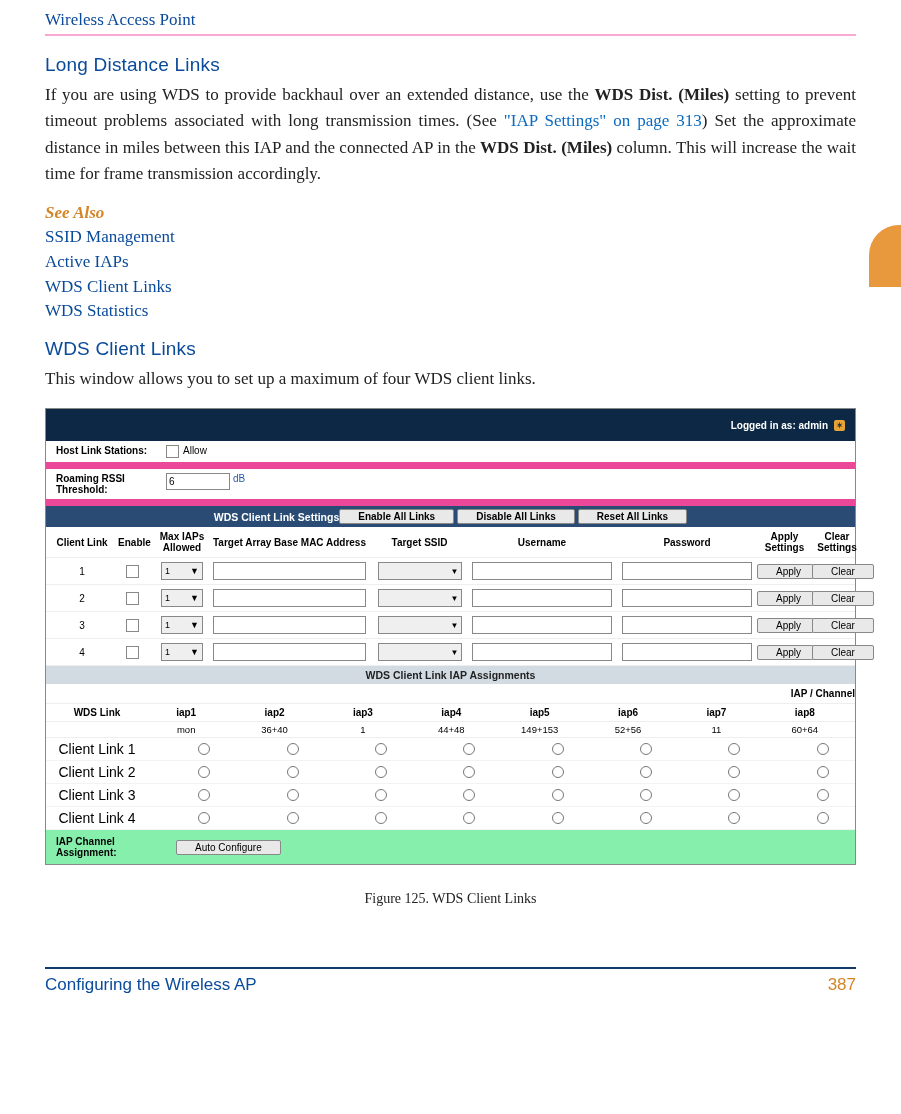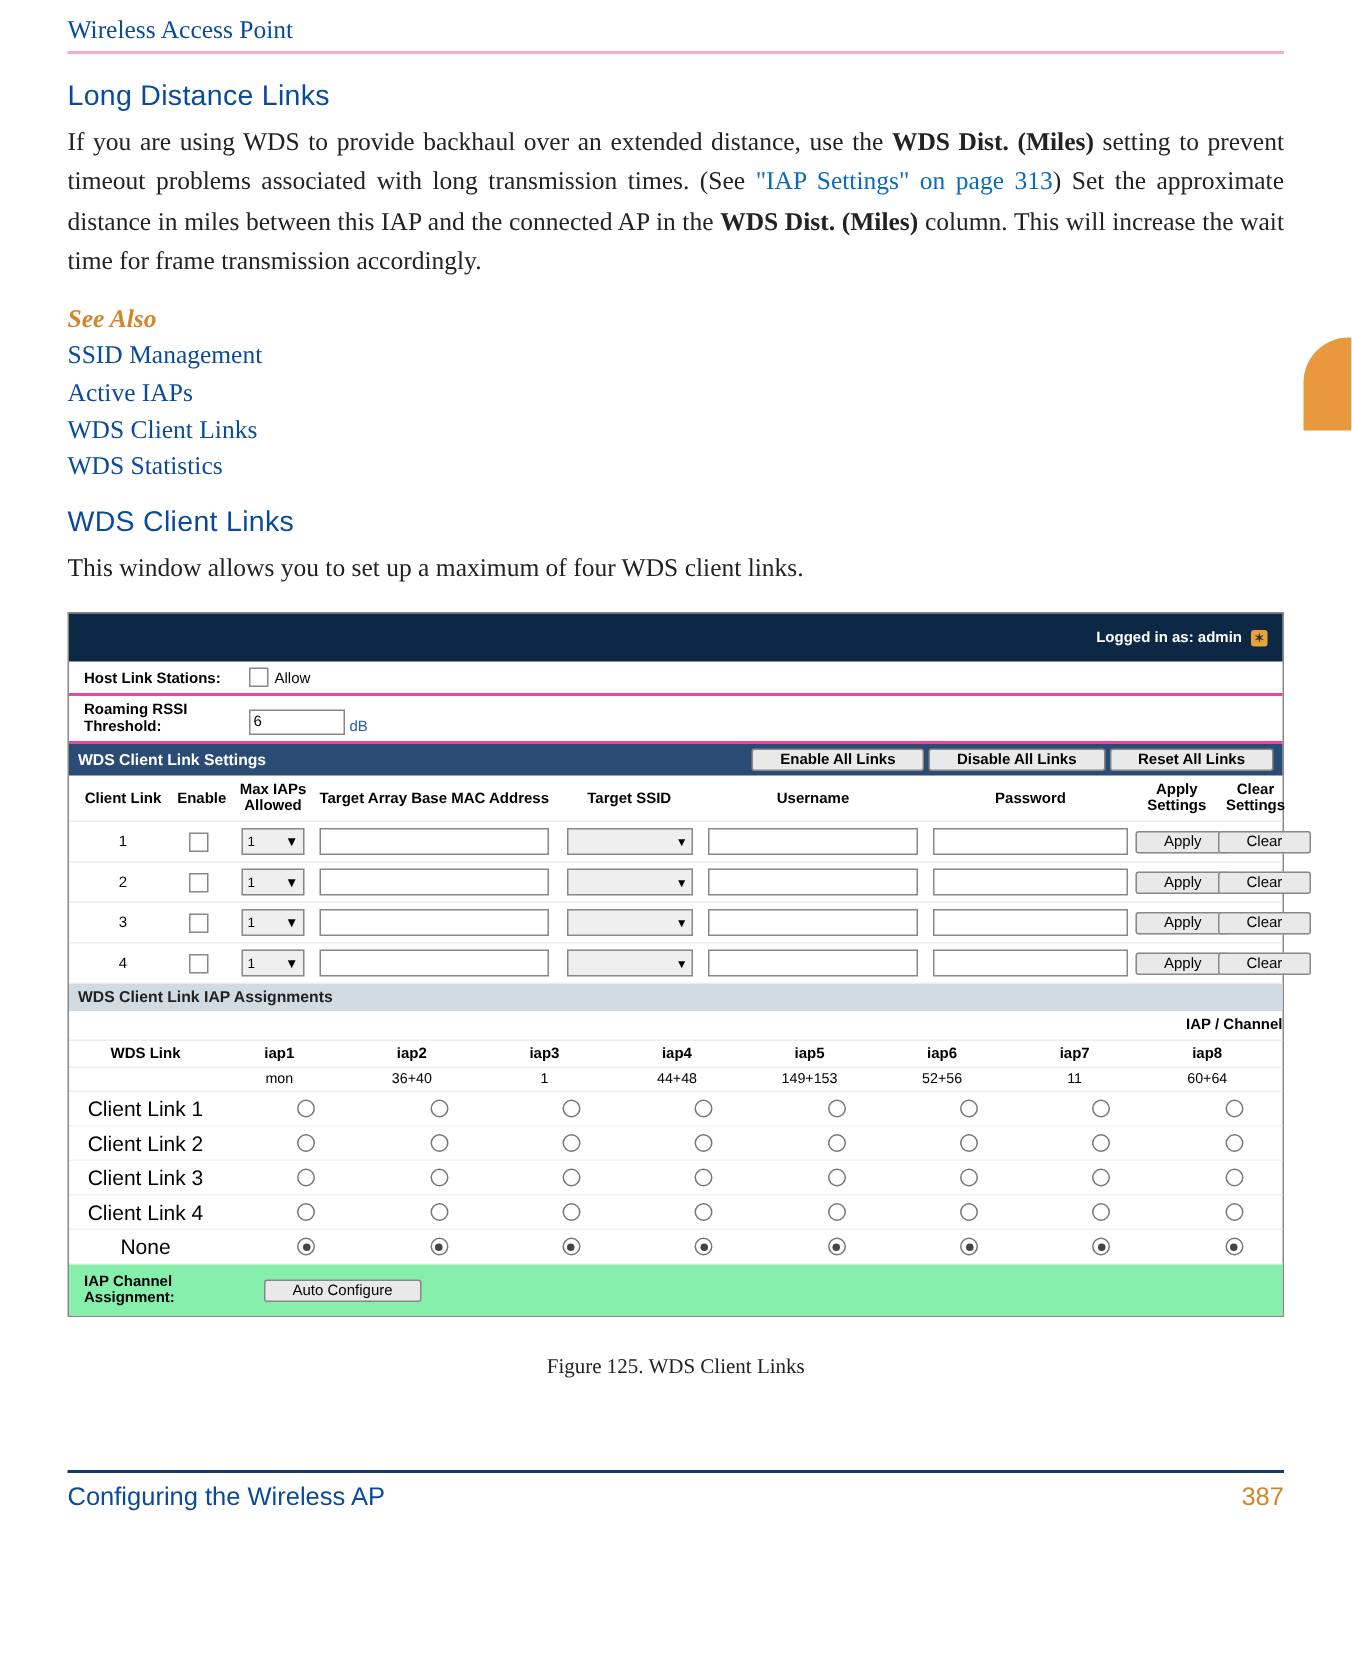--- a/index.html
+++ b/index.html
@@ -80,27 +80,27 @@
     align-items: center;
     padding-right: 10px;
     color: #fff;
     font-size: 10px;
     font-weight: bold;
   }
   .topbar .gear {
     width: 11px; height: 11px; background: #e6a437; margin-left: 6px; border-radius: 2px;
     font-size:8px; display:flex; align-items:center; justify-content:center; color:#333;
   }
-  .form-row { display: flex; align-items: flex-end; padding: 4px 10px; border-bottom: 2px solid #ec4899; }
+  .form-row { display: flex; align-items: flex-start; padding: 4px 10px; border-bottom: 7px solid #ec4899; }
   .form-row .lbl { width: 110px; font-weight: bold; font-size: 10px; }
   .cbx { width: 11px; height: 11px; border: 1px solid #888; display: inline-block; vertical-align: middle; margin-right: 4px; }
   .txt-in { border: 1px solid #888; height: 15px; width: 58px; font-size: 10px; padding: 0 2px; }
   .unit { color: #2a5ca8; font-size: 10px; margin-left: 3px; }
 
-  .sect-band { background: #2a4c74; color: #fff; font-weight: bold; padding: 3px 6px; font-size: 10.5px; display:flex; align-items:center; justify-content:space-between; }
+  .sect-band { background: #2a4c74; color: #fff; font-weight: bold; padding: 3px 6px; font-size: 10.5px; display:flex; align-items:center; justify-content:center; }
   .sect-band-light { background: #d2dbe2; color: #222; }
   .sect-band .btns { display:flex; gap:3px; }
   .btn { background: #e9e9e9; border: 1px solid #888; padding: 1px 18px; font-size: 10px; color:#000; border-radius:2px; }
 
   .tbl-head, .tbl-row { display: grid; grid-template-columns: 60px 45px 50px 165px 95px 150px 140px 55px 50px; align-items: center; padding: 4px 6px; border-bottom: 1px solid #eee; font-size: 10px; text-align: center; }
   .tbl-head { font-weight: bold; }
   .tbl-row .wide-in { border: 1px solid #888; height: 16px; width: 92%; margin:0 auto; }
   .tbl-row .sel { border: 1px solid #888; height: 16px; width: 80px; display:flex; align-items:center; justify-content:flex-end; padding-right:2px; margin:0 auto; background:#efefef; font-size:8px; }
   .tbl-row .mini-sel { border: 1px solid #888; height: 16px; width: 34px; display:flex; align-items:center; justify-content:space-between; padding:0 3px; margin:0 auto; background:#efefef; font-size:9px; }
 
@@ -422,47 +422,20 @@
       <div>
           <span class="radio"></span>
         </div>
       <div>
           <span class="radio"></span>
         </div>
       <div>
           <span class="radio"></span>
         </div>
     </div>
-    <div class="iap-data-row">
-      <div>None</div>
-      <div>
-          <span class="radio on"></span>
-        </div>
-      <div>
-          <span class="radio on"></span>
-        </div>
-      <div>
-          <span class="radio on"></span>
-        </div>
-      <div>
-          <span class="radio on"></span>
-        </div>
-      <div>
-          <span class="radio on"></span>
-        </div>
-      <div>
-          <span class="radio on"></span>
-        </div>
-      <div>
-          <span class="radio on"></span>
-        </div>
-      <div>
-          <span class="radio on"></span>
-        </div>
-    </div>
 
     <div class="bottom-row">
       <div class="lbl2">IAP Channel Assignment:</div>
       <span class="btn">Auto Configure</span>
     </div>
   </div>
 
   <div class="figure-caption">Figure 125. WDS Client Links</div>
 
   <div class="footer">

